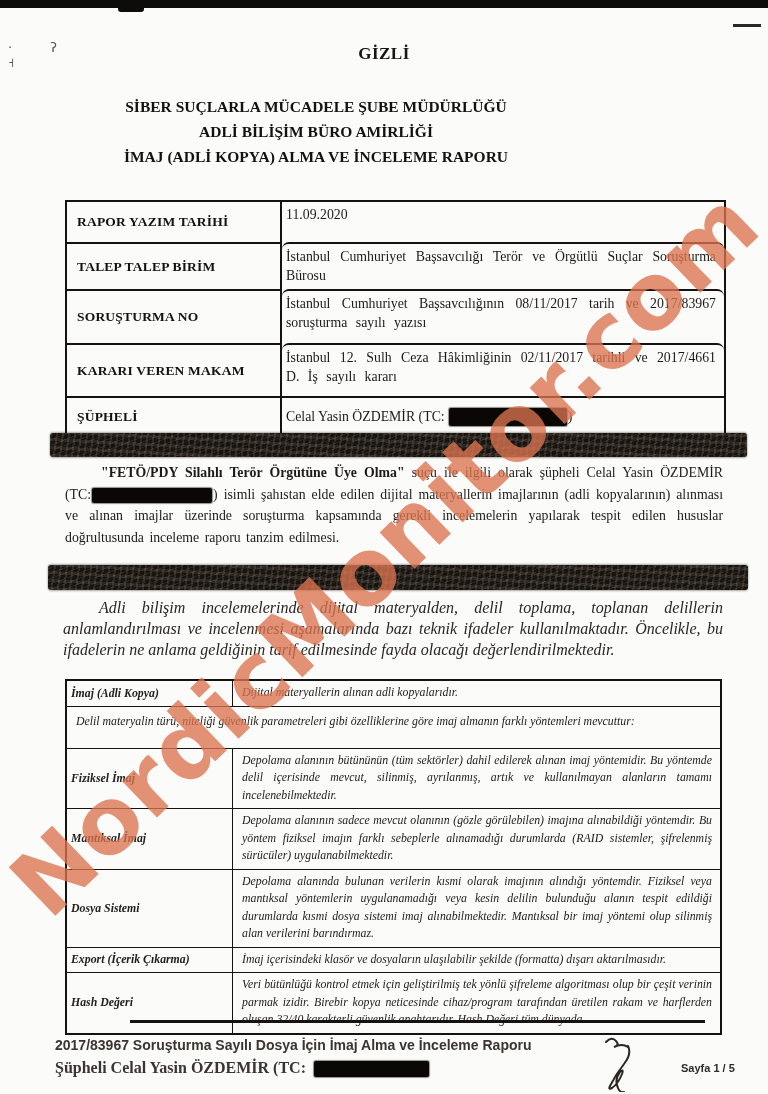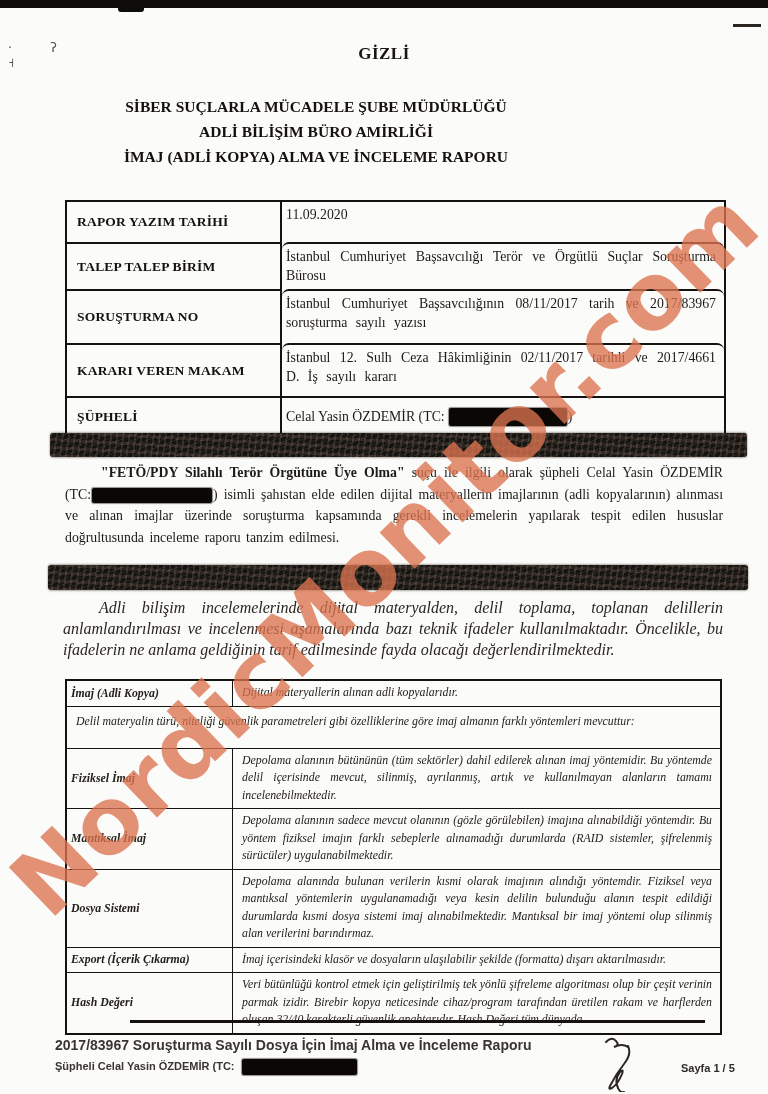--- a/index.html
+++ b/index.html
@@ -89,21 +89,21 @@
     font-weight:bold;padding:4px 4px 4px 4px;box-sizing:border-box;
     display:flex;align-items:center;
   }
   .def-val{
     flex:1;padding:3px 8px 4px 9px;line-height:17.5px;text-align:justify;box-sizing:border-box;
   }
   .def-note{padding:6px 8px 18px 9px;line-height:17px;}
   
   .footer-line{position:absolute;left:130px;top:1020px;width:575px;height:3px;background:#15120f;}
   .footer-text-1{position:absolute;left:55px;top:1037px;font-family:"Liberation Sans",sans-serif;font-size:14px;font-weight:bold;color:#3a3530;}
-  .footer-text-2{position:absolute;left:55px;top:1059px;font-family:Liberation Sans, sans-serif;font-size:11px;font-weight:bold;color:#3a3530;}
+  .footer-text-2{position:absolute;left:55px;top:1059px;font-family:Liberation Serif, serif;font-size:16px;font-weight:bold;color:#3a3530;}
   .page-num{position:absolute;left:681px;top:1062px;font-family:"Liberation Sans",sans-serif;font-size:11px;font-weight:bold;color:#2e2a26;}
   .signature{position:absolute;left:588px;top:1034px;width:64px;height:58px;}
   
   .watermark{
     position:absolute;left:-165px;top:500px;width:1100px;
     text-align:center;transform:rotate(-44deg);
     font-family:"DejaVu Sans",sans-serif;font-weight:bold;font-size:92px;
     color:rgba(219,115,80,.78);letter-spacing:1px;white-space:nowrap;
     z-index:50;pointer-events:none;
   }

